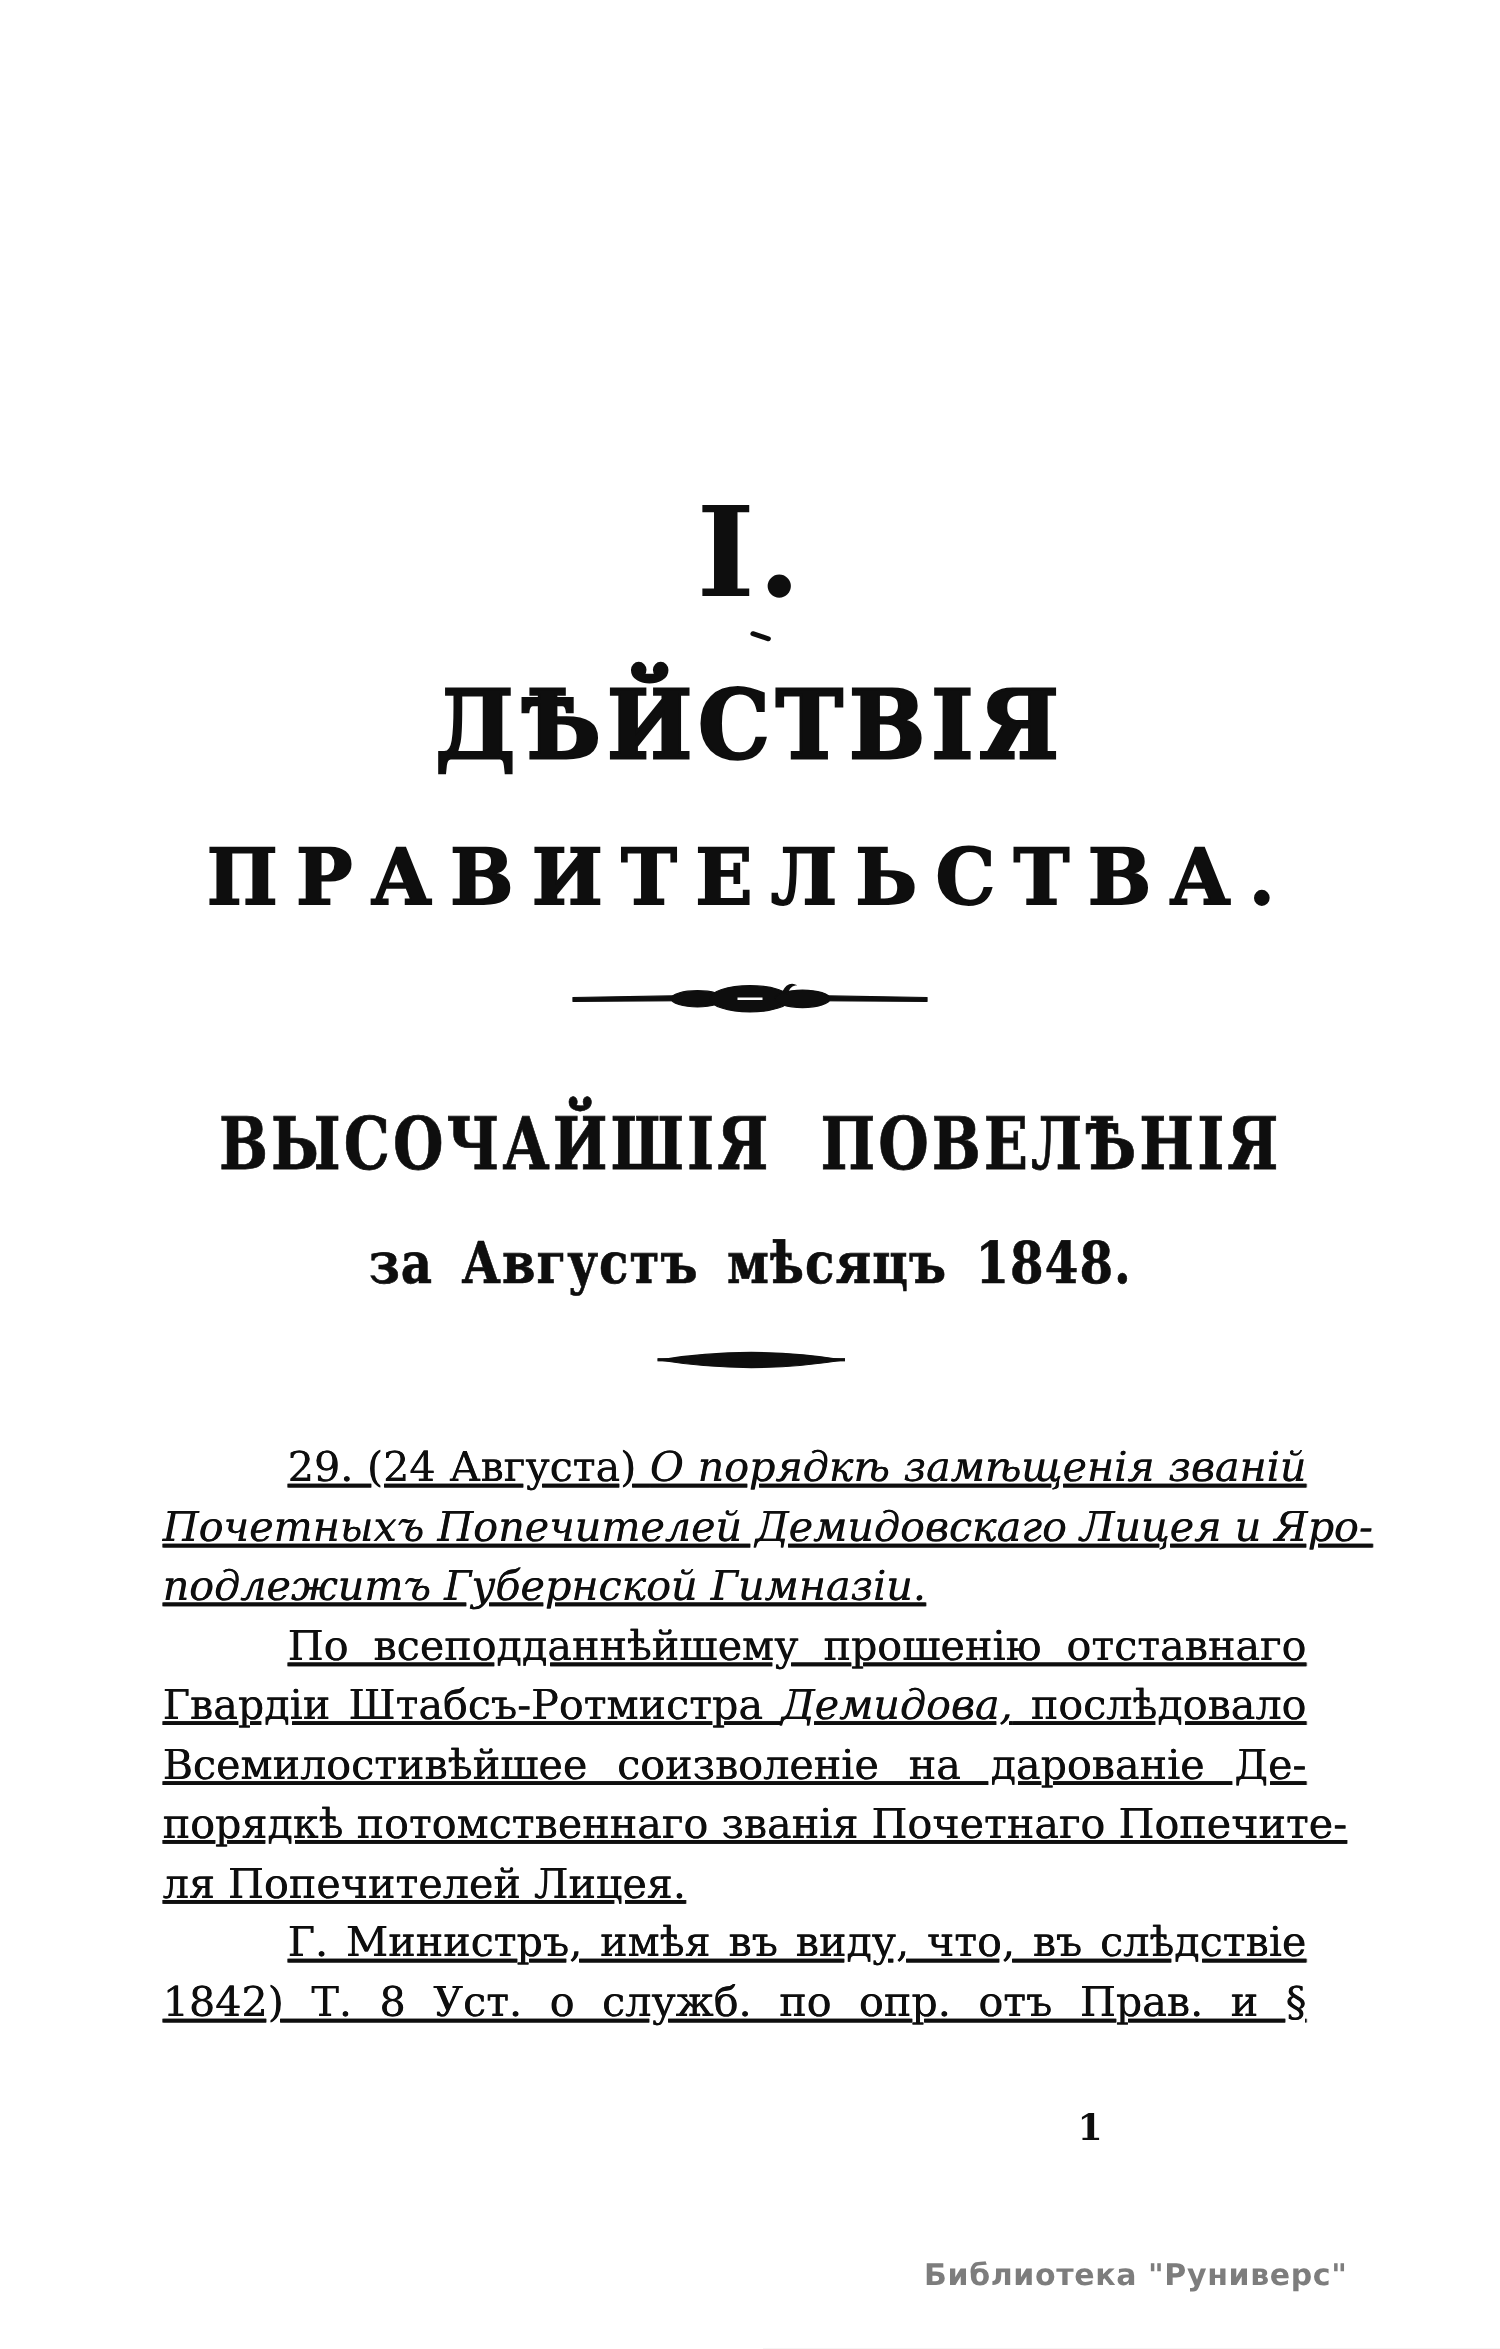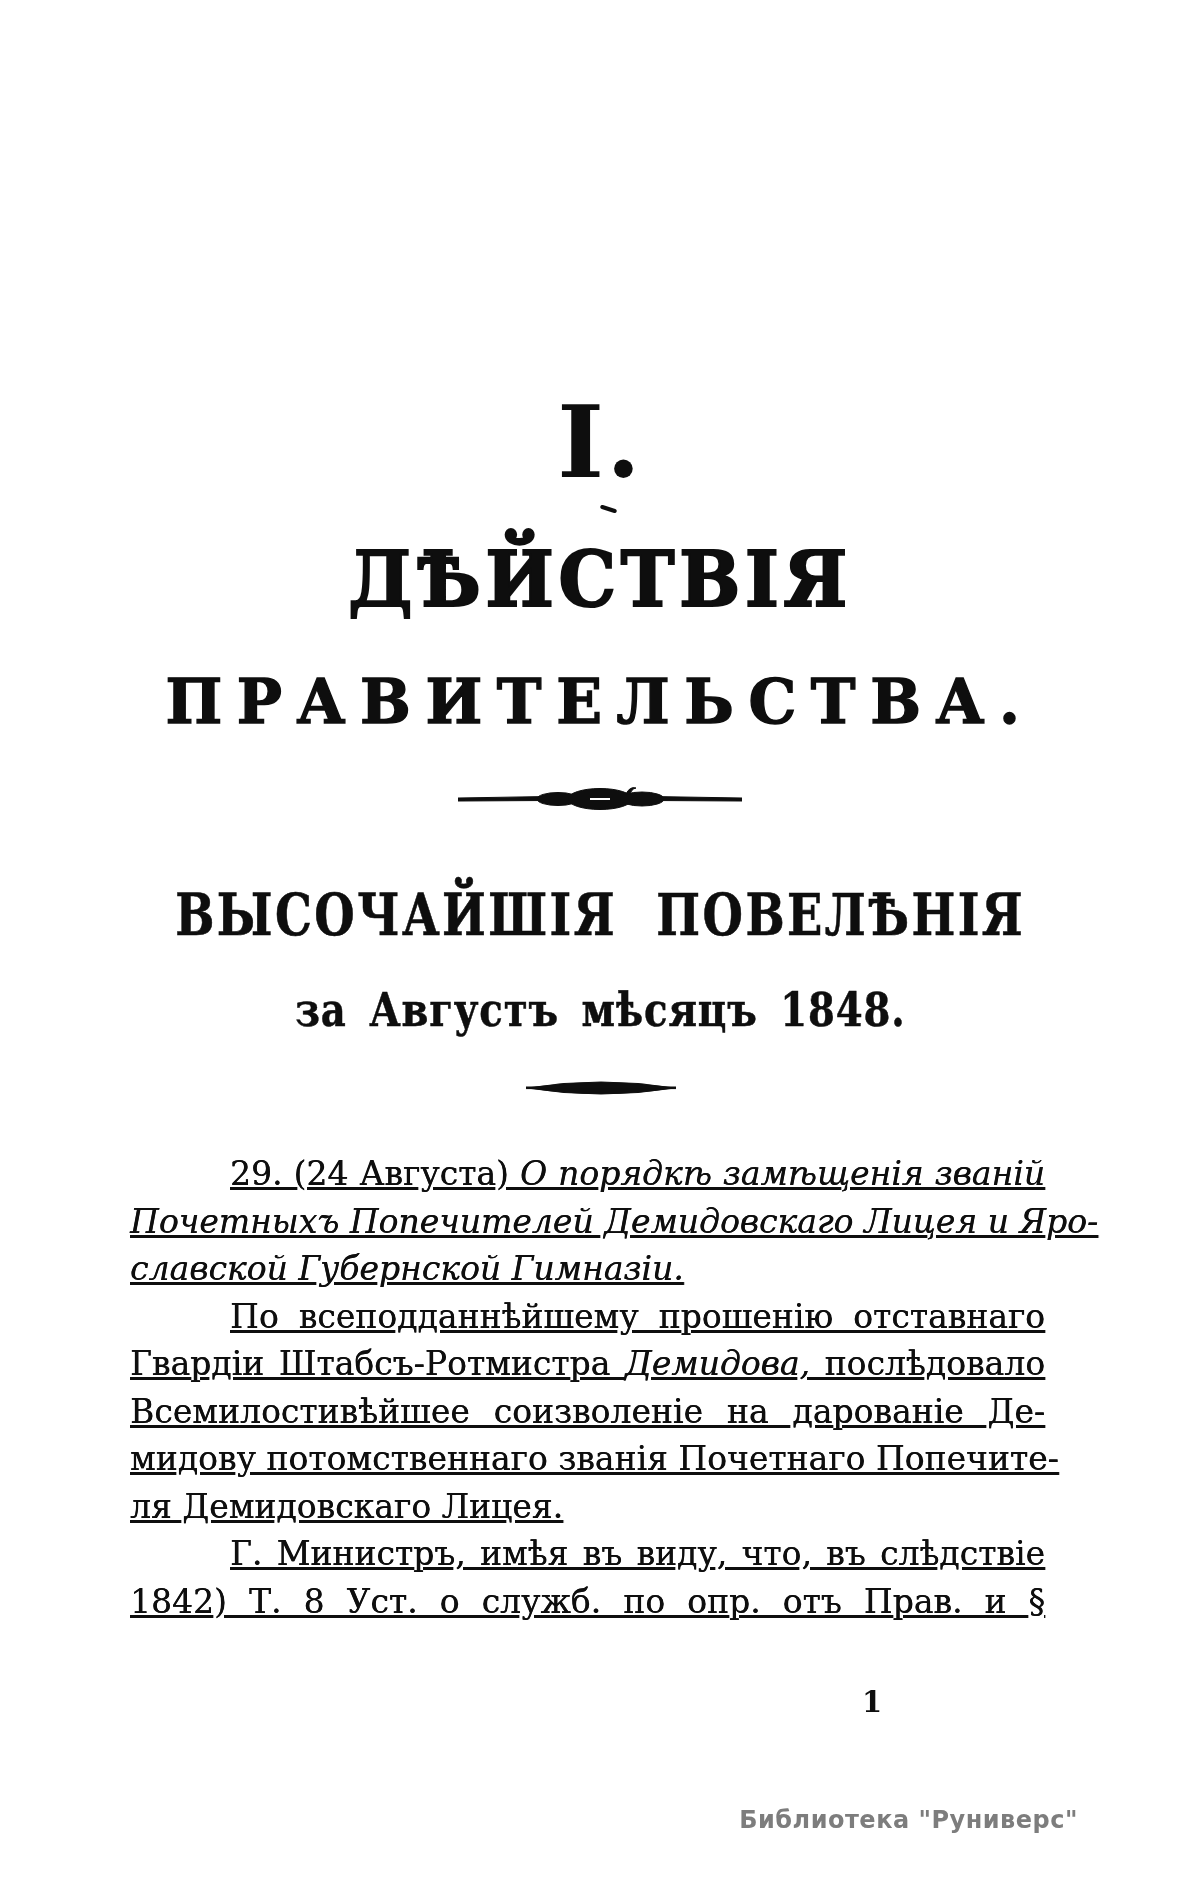--- a/index.html
+++ b/index.html
@@ -173,36 +173,36 @@
   </svg>
 
   <div id="body-text" class="abs">
     <div class="line indent">
       <span>29. (24 Августа) </span><span class="seg-italic">О порядкѣ замѣщенія званій</span>
     </div>
     <div class="line">
       <span class="seg-italic">Почетныхъ Попечителей Демидовскаго Лицея и Яро-</span>
     </div>
     <div class="line para-end">
-      <span class="seg-italic">славской Губернской Гимназіи.</span>
+      <span class="seg-italic">подлежитъ Губернской Гимназіи.</span>
     </div>
     <div class="line indent">
       <span>По всеподданнѣйшему прошенію отставнаго</span>
     </div>
     <div class="line">
       <span>Гвардіи Штабсъ-Ротмистра </span><span class="seg-italic">Демидова,</span><span> послѣдовало</span>
     </div>
     <div class="line">
       <span>Всемилостивѣйшее соизволеніе на дарованіе Де-</span>
     </div>
     <div class="line">
-      <span>мидову потомственнаго званія Почетнаго Попечите-</span>
+      <span>порядкѣ потомственнаго званія Почетнаго Попечите-</span>
     </div>
     <div class="line para-end">
-      <span>ля Демидовскаго Лицея.</span>
+      <span>ля Попечителей Лицея.</span>
     </div>
     <div class="line indent">
       <span>Г. Министръ, имѣя въ виду, что, въ слѣдствіе</span>
     </div>
     <div class="line">
       <span>1842) Т. 8 Уст. о служб. по опр. отъ Прав. и §</span>
     </div>
   </div>
 
   <div id="footer" class="abs">

